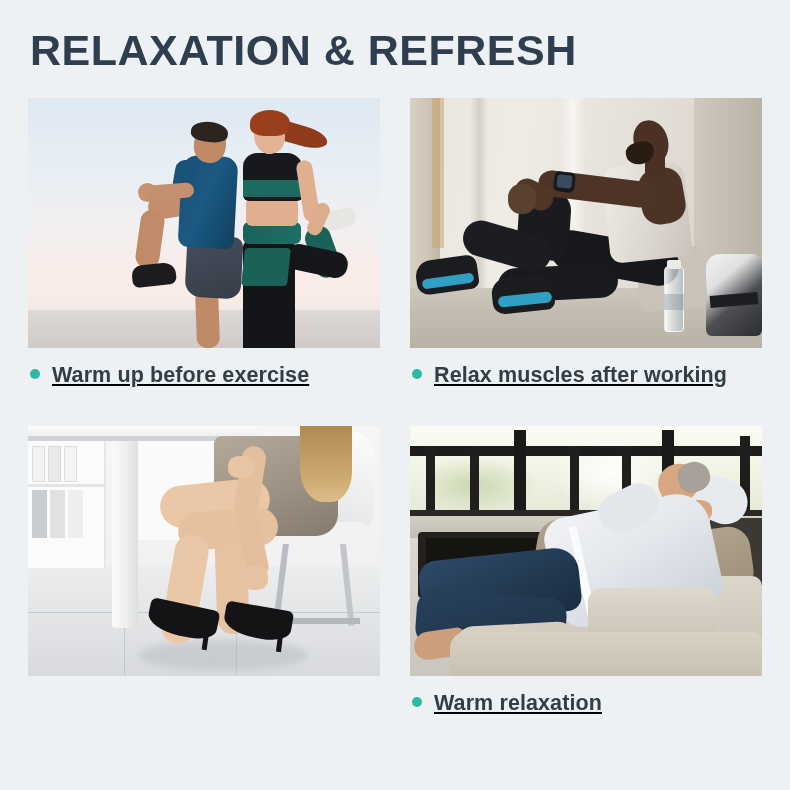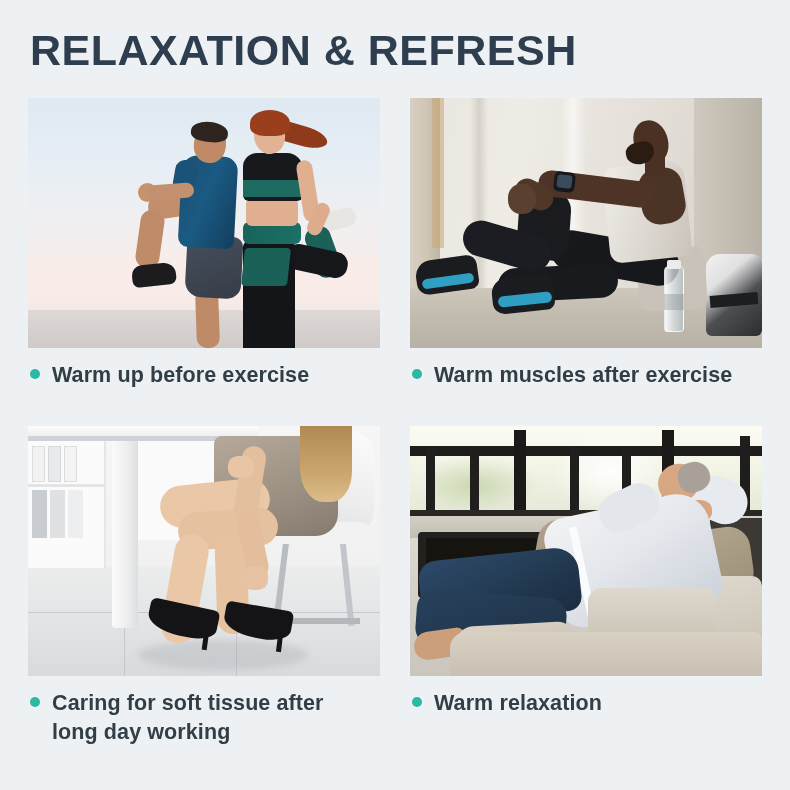--- a/index.html
+++ b/index.html
@@ -40,20 +40,21 @@
     left: 28px;
     top: 98px;
     width: 734px;
     display: grid;
     grid-template-columns: 352px 352px;
     grid-column-gap: 30px;
     grid-row-gap: 0px;
   }
   .cell {
     width: 352px;
+    text-decoration: underline;
   }
   .cell.row2 {
     margin-top: 36px;
   }
 
   .photo {
     position: relative;
     width: 352px;
     height: 250px;
     overflow: hidden;
@@ -823,21 +824,21 @@
         <div class="p2-watch-face"></div>
         <div class="p2-neck"></div>
         <div class="p2-head"></div>
         <div class="p2-beard"></div>
         <div class="p2-bottle"></div>
         <div class="p2-bottle-label"></div>
         <div class="p2-bottle-cap"></div>
       </div>
       <div class="caption">
         <span class="bullet"></span>
-        <span class="caption-text">Warm muscles after exercise</span>
+        <span class="caption-text">Relax muscles after working</span>
       </div>
     </div>
 
     <div class="cell row2">
       <div class="photo">
         <div class="p3-bg"></div>
         <div class="p3-floor"></div>
         <div class="p3-tile1"></div>
         <div class="p3-tile2"></div>
         <div class="p3-tile3"></div>
@@ -866,24 +867,20 @@
         <div class="p3-shin2"></div>
         <div class="p3-shin"></div>
         <div class="p3-arm"></div>
         <div class="p3-hand"></div>
         <div class="p3-arm2"></div>
         <div class="p3-hand2"></div>
         <div class="p3-heel2-spike"></div>
         <div class="p3-heel2-body"></div>
         <div class="p3-heel1-spike"></div>
         <div class="p3-heel1-body"></div>
-      </div>
-      <div class="caption">
-        <span class="bullet"></span>
-        <span class="caption-text">Caring for soft tissue after long day working</span>
       </div>
     </div>
 
     <div class="cell row2">
       <div class="photo">
         <div class="p4-bg"></div>
         <div class="p4-window"></div>
         <div class="p4-win-green"></div>
         <div class="p4-win-glow"></div>
         <div class="p4-frame-top"></div>

